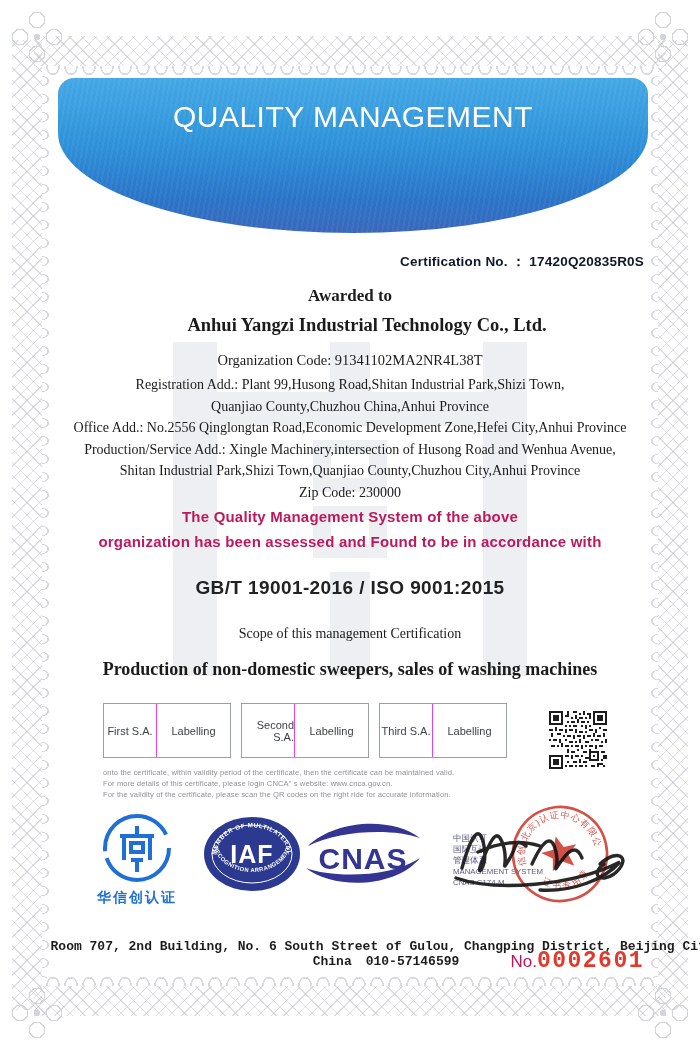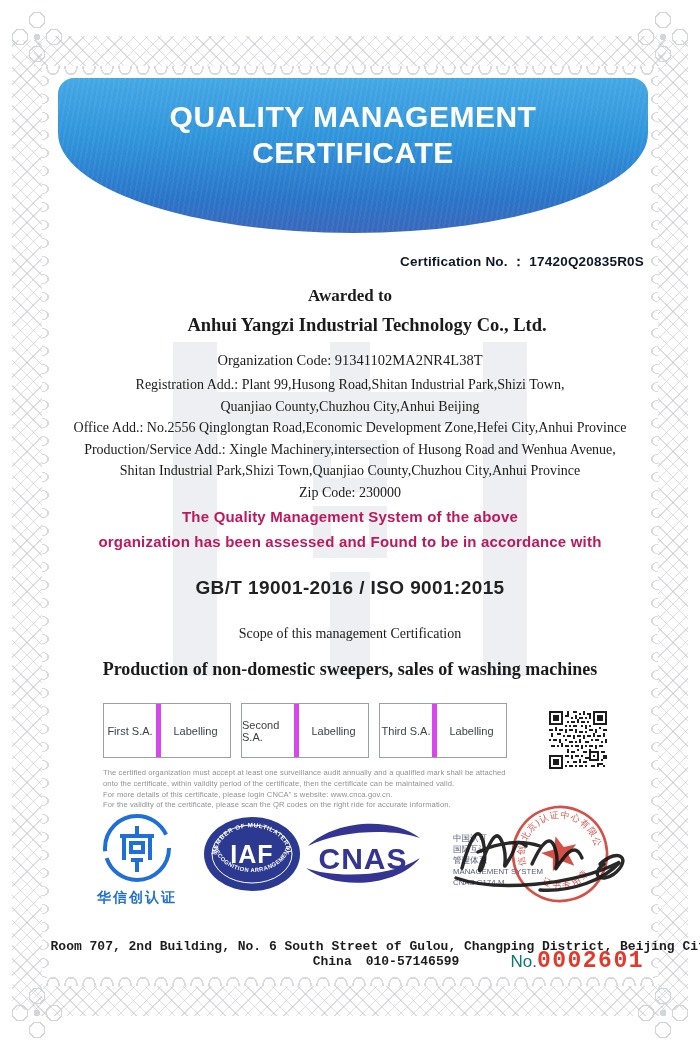--- a/index.html
+++ b/index.html
@@ -56,21 +56,21 @@
     background:linear-gradient(180deg,#44a8e5 0%,#2f93da 40%,#2a74c8 78%,#3a67bb 100%);
     border-radius:16px 16px 50% 50% / 16px 16px 100px 100px;
     overflow:hidden;
   }
   .dome::after{
     content:"";position:absolute;inset:0;
     background:repeating-linear-gradient(100deg, rgba(255,255,255,.05) 0 2px, transparent 2px 5px);
   }
   .dome-title{
     position:relative;z-index:1;padding-top:21px;text-align:center;
-    color:#ffffff;font-weight:700;font-size:30px;line-height:36px;letter-spacing:.5px;
+    color:#ffffff;font-weight:400;font-size:30px;line-height:36px;letter-spacing:.5px;
   }
 
   
   .cert-no{
     position:absolute;top:253px;right:56px;z-index:2;
     font-size:13.5px;font-weight:700;color:#0f172a;letter-spacing:.2px;
   }
   .serifline{font-family:"Liberation Serif",serif;color:#1b1b1b;text-align:center;width:100%;position:absolute;z-index:2;}
   .awarded{top:286px;font-size:17px;font-weight:700;}
   .company{top:315px;font-size:18.5px;font-weight:700;padding-left:17px;}
@@ -83,21 +83,21 @@
   }
   .standard-line{position:absolute;top:577px;width:100%;text-align:center;z-index:2;
     font-size:19px;font-weight:700;color:#222;letter-spacing:.4px;}
   .scope-label{top:626px;font-size:14px;}
   .scope-value{top:659px;font-size:18px;font-weight:700;}
 
   
   .audit-table{position:absolute;left:103px;top:703px;z-index:2;display:flex;gap:10px;}
   .audit-group{display:flex;border:1px solid #9aa0a6;height:55px;width:128px;box-sizing:border-box;background:#fff;}
   .audit-cell{display:flex;align-items:center;justify-content:center;font-size:11px;color:#3f4347;}
-  .cell-stage{width:52px;border-right:5px solid #d946ef;}
+  .cell-stage{width:52px;border-right:1px solid #d946ef;text-align:right;}
   .cell-mark{flex:1;}
 
   .qr{position:absolute;left:549px;top:711px;z-index:2;}
 
   .fineprint{
     position:absolute;left:103px;top:768px;width:460px;z-index:2;
     font-size:7.6px;line-height:10.8px;color:#8f9196;letter-spacing:.1px;
   }
 
   
@@ -116,21 +116,21 @@
   }
   .footer-addr{
     position:absolute;top:939px;width:100%;z-index:2;text-align:center;
     font-family:"Liberation Mono","DejaVu Sans Mono",monospace;font-size:13px;font-weight:700;color:#1d1d1d;padding-left:36px;
   }
   .footer-addr .phone{margin-left:14px;}
   .serial{
     position:absolute;top:948px;right:56px;z-index:3;display:flex;align-items:baseline;
     font-family:"Liberation Mono","DejaVu Sans Mono",monospace;
   }
-  .serial-prefix{font-size:17px;color:#0f766e;font-family:"Liberation Sans",sans-serif;}
+  .serial-prefix{font-size:17px;color:#be185d;font-family:"Liberation Sans",sans-serif;}
   .serial-number{font-size:23px;color:#e2392c;letter-spacing:1.5px;font-weight:700;}
 </style>
 </head>
 <body>
 
 <div class="page">
 
   <div class="lace-band lb-top"></div>
   <div class="lace-band lb-bottom"></div>
   <div class="lace-band lb-left"></div>
@@ -156,37 +156,36 @@
     </g>
     <g fill="#ffffff">
       <rect x="331" y="454" width="38" height="24"></rect>
       <rect x="331" y="520" width="38" height="24"></rect>
     </g>
   </svg>
 
   <div class="dome">
     <div class="dome-title">
       <div>QUALITY MANAGEMENT</div>
-      <div>CERTIFICATE</div>
     </div>
   </div>
 
   <div class="cert-no">
     <span>Certification No.</span>
     <span>：</span>
     <span>17420Q20835R0S</span>
   </div>
 
   <div class="serifline awarded">Awarded to</div>
   <div class="serifline company">Anhui Yangzi Industrial Technology Co., Ltd.</div>
   <div class="serifline orgcode">Organization Code: 91341102MA2NR4L38T</div>
 
   <div class="addr-block">
     <div>Registration Add.: Plant 99,Husong Road,Shitan Industrial Park,Shizi Town,</div>
-    <div>Quanjiao County,Chuzhou City,Anhui Beijing</div>
+    <div>Quanjiao County,Chuzhou China,Anhui Province</div>
     <div>Office Add.: No.2556 Qinglongtan Road,Economic Development Zone,Hefei City,Anhui Province</div>
     <div>Production/Service Add.: Xingle Machinery,intersection of Husong Road and Wenhua Avenue,</div>
     <div>Shitan Industrial Park,Shizi Town,Quanjiao County,Chuzhou City,Anhui Province</div>
     <div>Zip Code: 230000</div>
   </div>
 
   <div class="statement">
     <div>The Quality Management System of the above</div>
     <div>organization has been assessed and Found to be in accordance with</div>
   </div>
@@ -222,21 +221,20 @@
         <rect x="1" y="23" width="5" height="5" fill="#fff"></rect>
         <rect x="2" y="24" width="3" height="3"></rect>
       <path d="M9 0h1v2H9zM12 0h2v1h-2zM15 1h1v1h-1zM17 0h1v2h-1zM19 1h2v1h-2zM8 2h2v1H8zM11 3h1v1h-1zM13 2h1v2h-1zM15 3h2v1h-2zM18 3h1v1h-1zM20 2h1v2h-1zM9 5h1v1H9zM11 5h2v1h-2zM14 4h1v2h-1zM16 5h2v1h-2zM19 5h1v1h-1zM8 7h1v1H8zM10 7h1v1h-1zM12 7h2v1h-2zM16 7h1v1h-1zM18 7h1v2h-1zM20 7h1v1h-1zM0 9h2v1H0zM3 8h1v2H3zM5 9h2v1H5zM8 9h1v2H8zM10 9h2v1h-2zM13 9h1v2h-1zM15 10h2v1h-2zM18 10h1v1h-1zM20 9h2v1h-2zM23 9h1v2h-1zM25 8h1v1h-1zM27 9h2v1h-2zM1 11h1v2H1zM4 11h2v1H4zM7 12h1v1H7zM9 12h2v1H9zM12 12h1v2h-1zM14 12h2v1h-2zM17 12h1v2h-1zM19 12h2v1h-2zM22 11h1v2h-1zM24 12h2v1h-2zM27 11h1v2h-1zM0 14h1v1H0zM2 14h2v1H2zM5 14h1v2H5zM8 14h1v1H8zM10 15h2v1h-2zM13 15h1v1h-1zM15 14h1v2h-1zM18 15h2v1h-2zM21 14h1v1h-1zM23 14h2v1h-2zM26 15h1v1h-1zM28 14h1v2h-1zM1 17h2v1H1zM4 17h1v1H4zM6 16h1v2H6zM8 17h2v1H8zM11 17h1v1h-1zM13 17h2v1h-2zM16 17h1v2h-1zM18 17h1v1h-1zM20 17h2v1h-2zM23 17h1v2h-1zM25 17h2v1h-2zM9 19h1v2h-1zM11 20h2v1h-2zM14 19h1v1h-1zM17 20h2v1h-2zM20 19h1v1h-1zM8 22h2v1H8zM11 22h1v2h-1zM13 22h2v1h-2zM16 22h1v1h-1zM18 23h2v1h-2zM9 25h1v1H9zM12 25h2v1h-2zM15 24h1v2h-1zM17 25h2v1h-2zM8 27h1v1H8zM10 27h2v1h-2zM13 27h1v1h-1zM15 27h2v1h-2zM18 27h1v1h-1z"></path>
       <path fill-rule="evenodd" d="M20 20h5v5h-5zm1 1v3h3v-3z"></path>
         <rect x="22" y="22" width="1" height="1"></rect>
       <path d="M26 20h2v1h-2zM27 22h2v2h-2zM25 26h2v1h-2zM21 27h2v1h-2zM26 24h1v1h-1zM24 26h1v2h-1zM27 27h1v1h-1z"></path>
     </g>
   </svg>
 
   <div class="fineprint">
-    <div>The certified organization must accept at least one surveillance audit annually and a qualified mark shall be attached</div>
     <div>onto the certificate, within validity period of the certificate, then the certificate can be maintained valid.</div>
     <div>For more details of this certificate, please login CNCA" s website: www.cnca.gov.cn.</div>
     <div>For the validity of the certificate, please scan the QR codes on the right ride for accurate information.</div>
   </div>
 
   <svg class="logo-hxc" width="90" height="100" viewBox="0 0 90 100">
     <circle cx="45" cy="38" r="32" fill="none" stroke="#1f6fd6" stroke-width="4" stroke-dasharray="90 7 90 14"></circle>
     <g stroke="#1f6fd6" stroke-width="4" fill="none">
       <path d="M28 26 h34"></path>
       <path d="M32 26 v24"></path>

